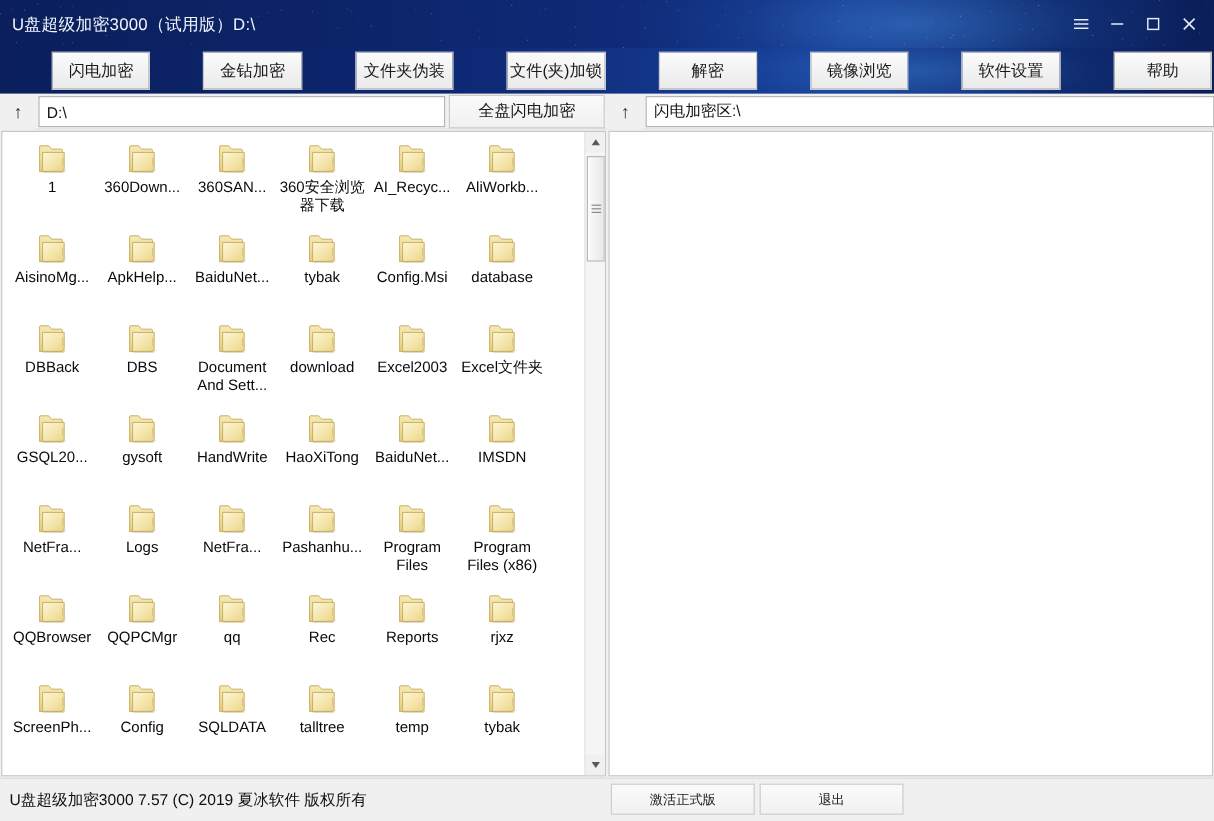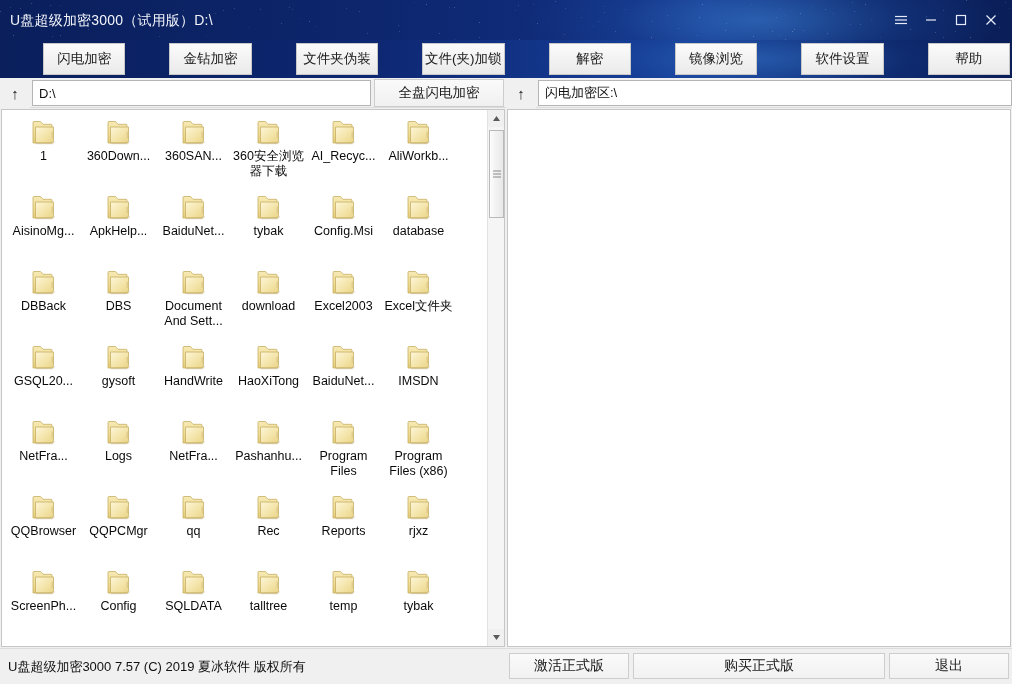--- a/index.html
+++ b/index.html
@@ -250,21 +250,21 @@
     flex: 1 1 auto;
     display: flex;
     align-items: stretch;
     padding: 4px 3px 5px 3px;
     gap: 4px;
   }
   .bbtn {
     background: linear-gradient(180deg,#fafafa 0%,#f1f1f1 100%);
     border: 1px solid #cdcdcd;
     display: flex; align-items: center; justify-content: center;
-    font-size: 14px;
+    font-size: 11px;
     color: #1a1a1a;
     cursor: default;
     user-select: none;
     text-align: center;
   }
   .bbtn-activate { width: 120px; }
   .bbtn-buy { flex: 1 1 auto; }
   .bbtn-exit { width: 120px; }
 </style>
 </head>
@@ -1361,18 +1361,17 @@
     <div class="pane pane-right">
       <div class="filegrid" id="filegrid-right"></div>
     </div>
 
   </div>
 
   <div class="bottombar">
     <div class="status-text">U盘超级加密3000 7.57 (C) 2019 夏冰软件 版权所有</div>
     <div class="bottom-actions" id="bottom-actions">
         <div class="bbtn bbtn-activate">激活正式版</div>
-        <div class="bbtn bbtn-buy">购买正式版</div>
         <div class="bbtn bbtn-exit">退出</div>
       </div>
   </div>
 
 </div>
 
 </body></html>

